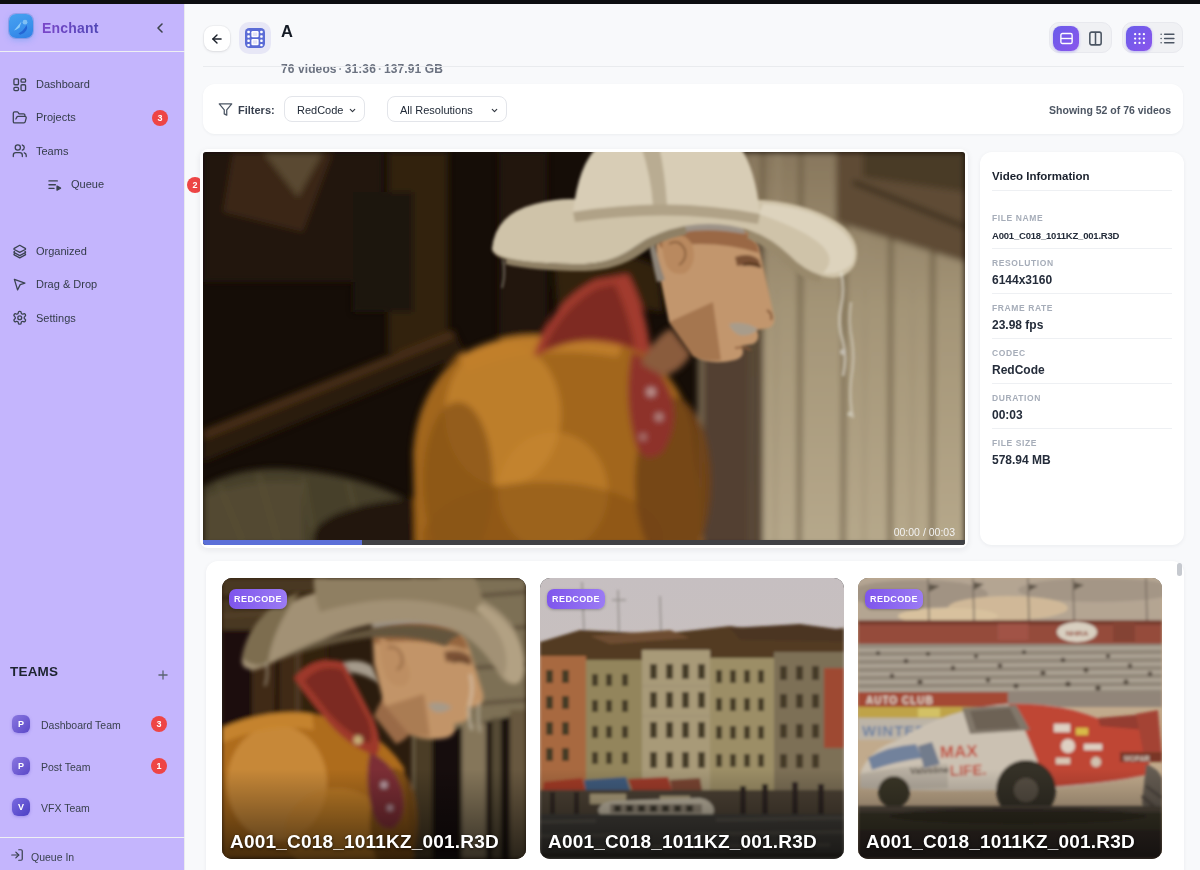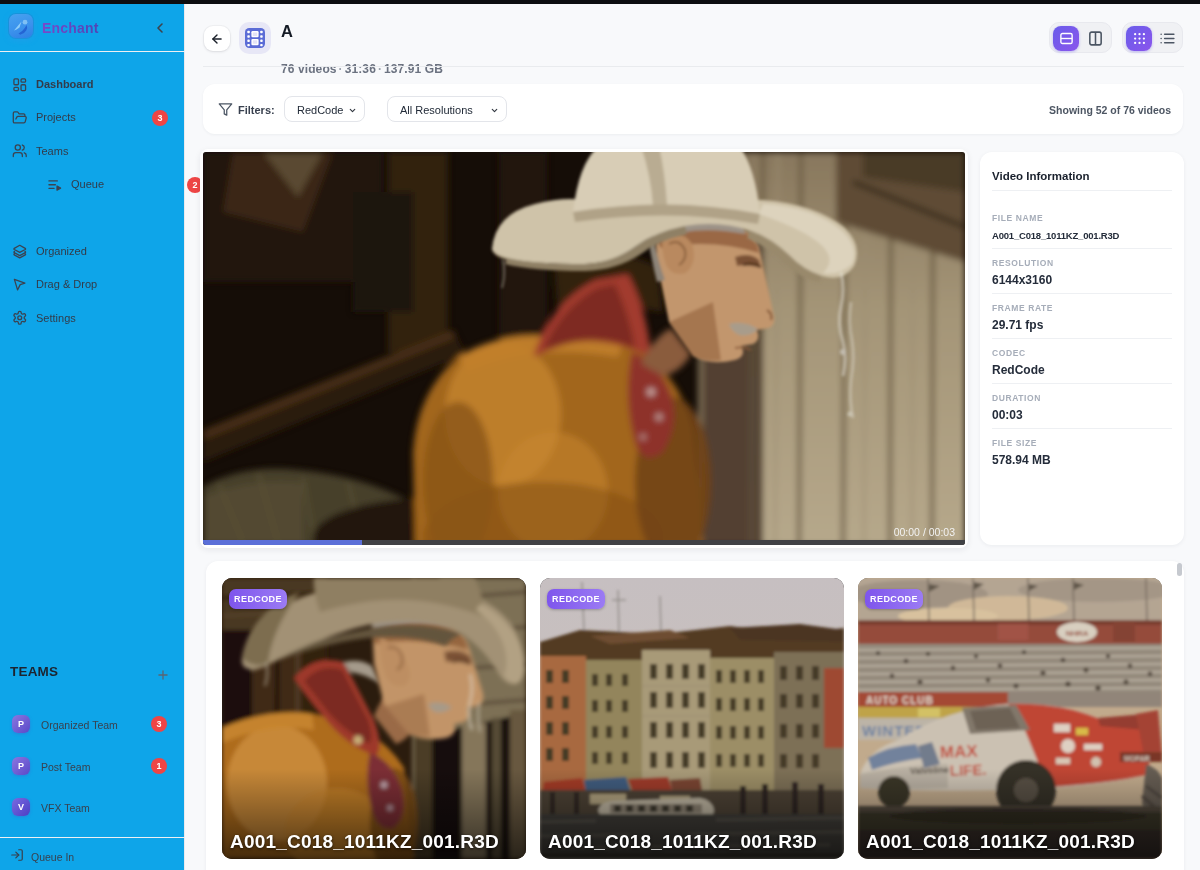--- a/index.html
+++ b/index.html
@@ -1,21 +1,21 @@
 <!DOCTYPE html>
 <html><head>
 <meta charset="utf-8">
 <style>
   * { margin:0; padding:0; box-sizing:border-box; }
   html,body { width:1200px; height:870px; overflow:hidden; }
   body { font-family:"Liberation Sans", sans-serif; background:#f8f9fb; position:relative; }
   .abs { position:absolute; }
   .topbar { left:0; top:0; width:1200px; height:4px; background:#0d0d10; }
   
-  .sidebar { left:0; top:4px; width:185px; height:866px; background:#0ea5e9; border-right:1px solid #e9eaee; }
+  .sidebar { left:0; top:4px; width:185px; height:866px; background:#c4b5fd; border-right:1px solid #e9eaee; }
   .logo { left:9px; top:10px; width:24px; height:24px; border-radius:7px; background:linear-gradient(160deg,#47a2f0 0%,#3b92ec 55%,#2f7fe4 100%); box-shadow:0 0 0 1px rgba(40,100,180,.25), 0 2px 6px rgba(59,150,237,.4); }
   .brand { left:42px; top:16px; font-size:14px; font-weight:bold; background:linear-gradient(90deg,#7b47c9,#4f46b5); -webkit-background-clip:text; background-clip:text; color:transparent; letter-spacing:0.2px; }
   .collapse { left:152px; top:16px; width:16px; height:16px; color:#3d434d; }
   .sb-div1 { left:0; top:47px; width:185px; height:1px; background:#eef0f3; }
   .nav-item { left:0; width:185px; height:33.4px; }
   .nav-ic { position:absolute; left:12px; top:8.5px; width:15.5px; height:15.5px; }
   .nav-tx { position:absolute; left:36px; top:10px; font-size:11px; color:#333b49; }
   .badge { position:absolute; left:152px; top:8.5px; width:16px; height:16px; border-radius:50%; background:#ee4545; color:#fff; font-size:9px; font-weight:bold; text-align:center; line-height:16px; }
   .teams-h { left:10px; top:660px; font-size:13.5px; font-weight:bold; color:#1d2430; letter-spacing:0.2px; }
   .plus { left:156px; top:664px; width:14px; height:14px; color:#5b6472; }
@@ -79,21 +79,21 @@
         <path d="M9.5 19.5 Q13.5 17.5 15.8 14 L17.6 11 Q18.8 13.5 17.2 16.4 Q15.3 19.8 11.2 20.8 Z" fill="#2465d4"></path>
         <circle cx="16" cy="8.2" r="2.4" fill="#7ec0f5"></circle>
       </svg>
   </div>
   <div class="abs brand">Enchant</div>
   <svg class="abs collapse" viewBox="0 0 24 24" fill="none" stroke="currentColor" stroke-width="2.4" stroke-linecap="round" stroke-linejoin="round">
       <polyline points="15 18 9 12 15 6"></polyline>
     </svg>
   <div class="abs sb-div1"></div>
 
-  <div class="abs nav-item" style="top:64px;font-weight:bold;">
+  <div class="abs nav-item" style="top:64px;">
     <svg class="nav-ic" viewBox="0 0 24 24" fill="none" stroke="#3b4351" stroke-width="2" stroke-linecap="round" stroke-linejoin="round">
         <rect x="3" y="3" width="7" height="9" rx="1.5"></rect>
         <rect x="14" y="3" width="7" height="5" rx="1.5"></rect>
         <rect x="14" y="12" width="7" height="9" rx="1.5"></rect>
         <rect x="3" y="16" width="7" height="5" rx="1.5"></rect>
       </svg>
     <div class="nav-tx">Dashboard</div>
   </div>
   <div class="abs nav-item" style="top:97.4px;">
     <svg class="nav-ic" viewBox="0 0 24 24" fill="none" stroke="#3b4351" stroke-width="2" stroke-linecap="round" stroke-linejoin="round">
@@ -144,21 +144,21 @@
   </div>
 
   <div class="abs teams-h">TEAMS</div>
   <svg class="abs plus" viewBox="0 0 24 24" fill="none" stroke="currentColor" stroke-width="2.2" stroke-linecap="round">
       <path d="M5 12h14"></path>
       <path d="M12 5v14"></path>
     </svg>
 
   <div class="abs team-row" style="top:708px;">
     <div class="avatar">P</div>
-      <div class="team-tx">Organized Team</div>
+      <div class="team-tx">Dashboard Team</div>
       <div class="tbadge">3</div>
   </div>
   <div class="abs team-row" style="top:750px;">
     <div class="avatar">P</div>
       <div class="team-tx">Post Team</div>
       <div class="tbadge">1</div>
   </div>
   <div class="abs team-row" style="top:791px;">
     <div class="avatar" style="background:linear-gradient(135deg,#7a6ae0,#4b3fc4);">V</div>
       <div class="team-tx">VFX Team</div>
@@ -391,21 +391,21 @@
 <div class="abs infocard">
   <div class="info-title">Video Information</div>
   <div class="info-div" style="top:38px;"></div>
   <div class="info-lab" style="top:61px;">FILE NAME</div>
   <div class="info-val" style="top:78px; font-size:9.5px; letter-spacing:-0.2px;">A001_C018_1011KZ_001.R3D</div>
   <div class="info-div" style="top:96px;"></div>
   <div class="info-lab" style="top:106px;">RESOLUTION</div>
   <div class="info-val" style="top:121px;">6144x3160</div>
   <div class="info-div" style="top:141px;"></div>
   <div class="info-lab" style="top:151px;">FRAME RATE</div>
-  <div class="info-val" style="top:166px;">29.71 fps</div>
+  <div class="info-val" style="top:166px;">23.98 fps</div>
   <div class="info-div" style="top:186px;"></div>
   <div class="info-lab" style="top:196px;">CODEC</div>
   <div class="info-val" style="top:211px;">RedCode</div>
   <div class="info-div" style="top:231px;"></div>
   <div class="info-lab" style="top:241px;">DURATION</div>
   <div class="info-val" style="top:256px;">00:03</div>
   <div class="info-div" style="top:276px;"></div>
   <div class="info-lab" style="top:286px;">FILE SIZE</div>
   <div class="info-val" style="top:301px;">578.94 MB</div>
 </div>

